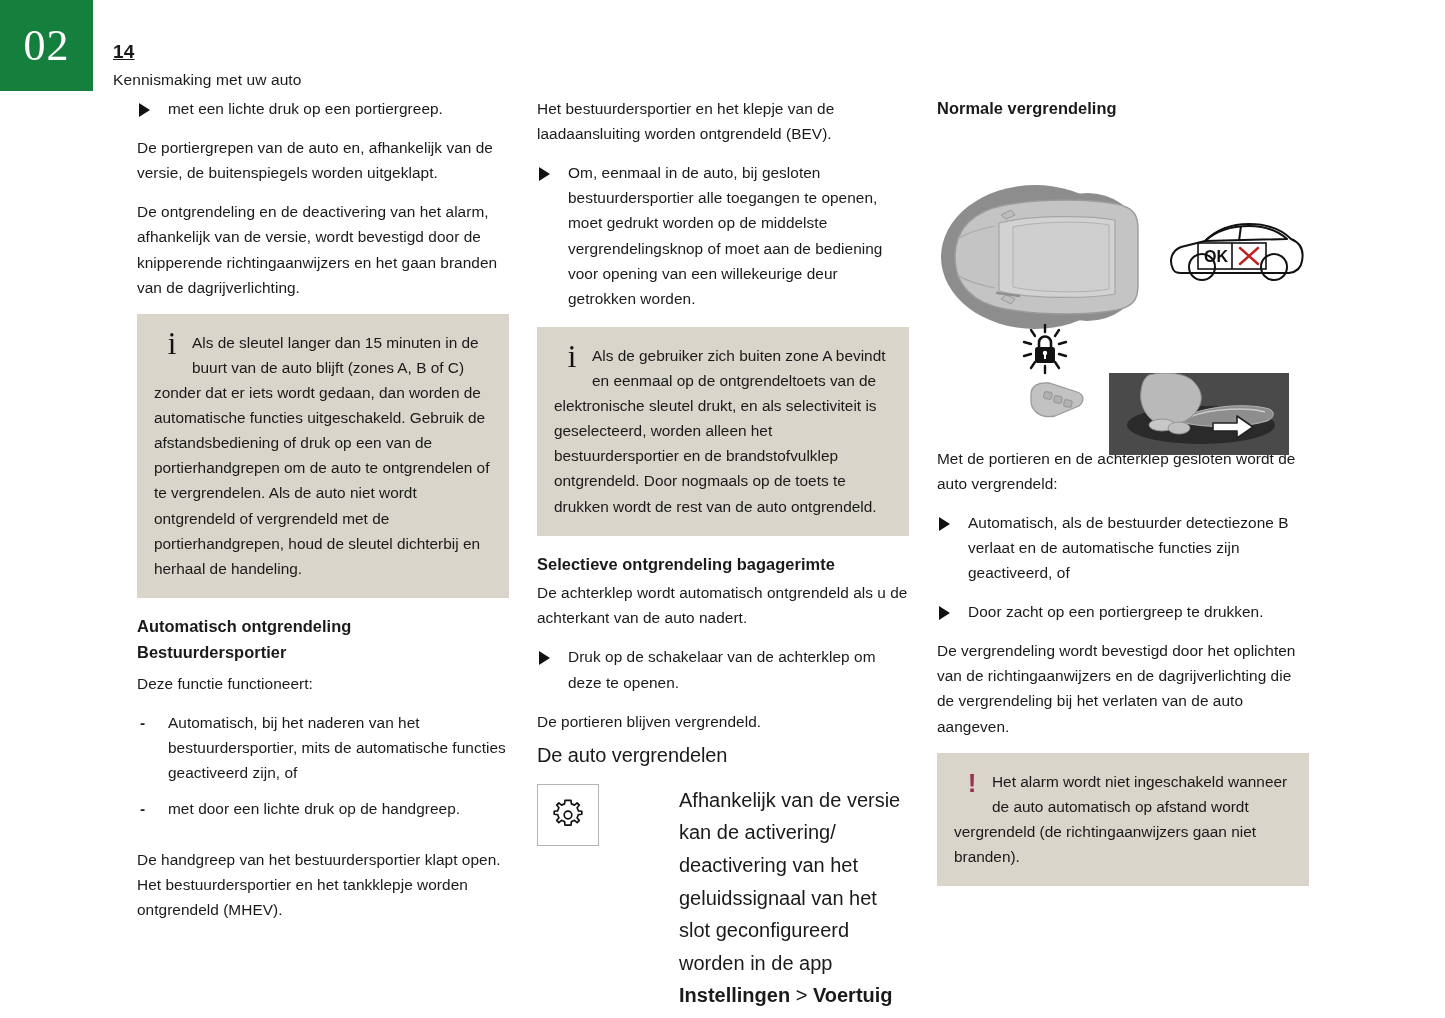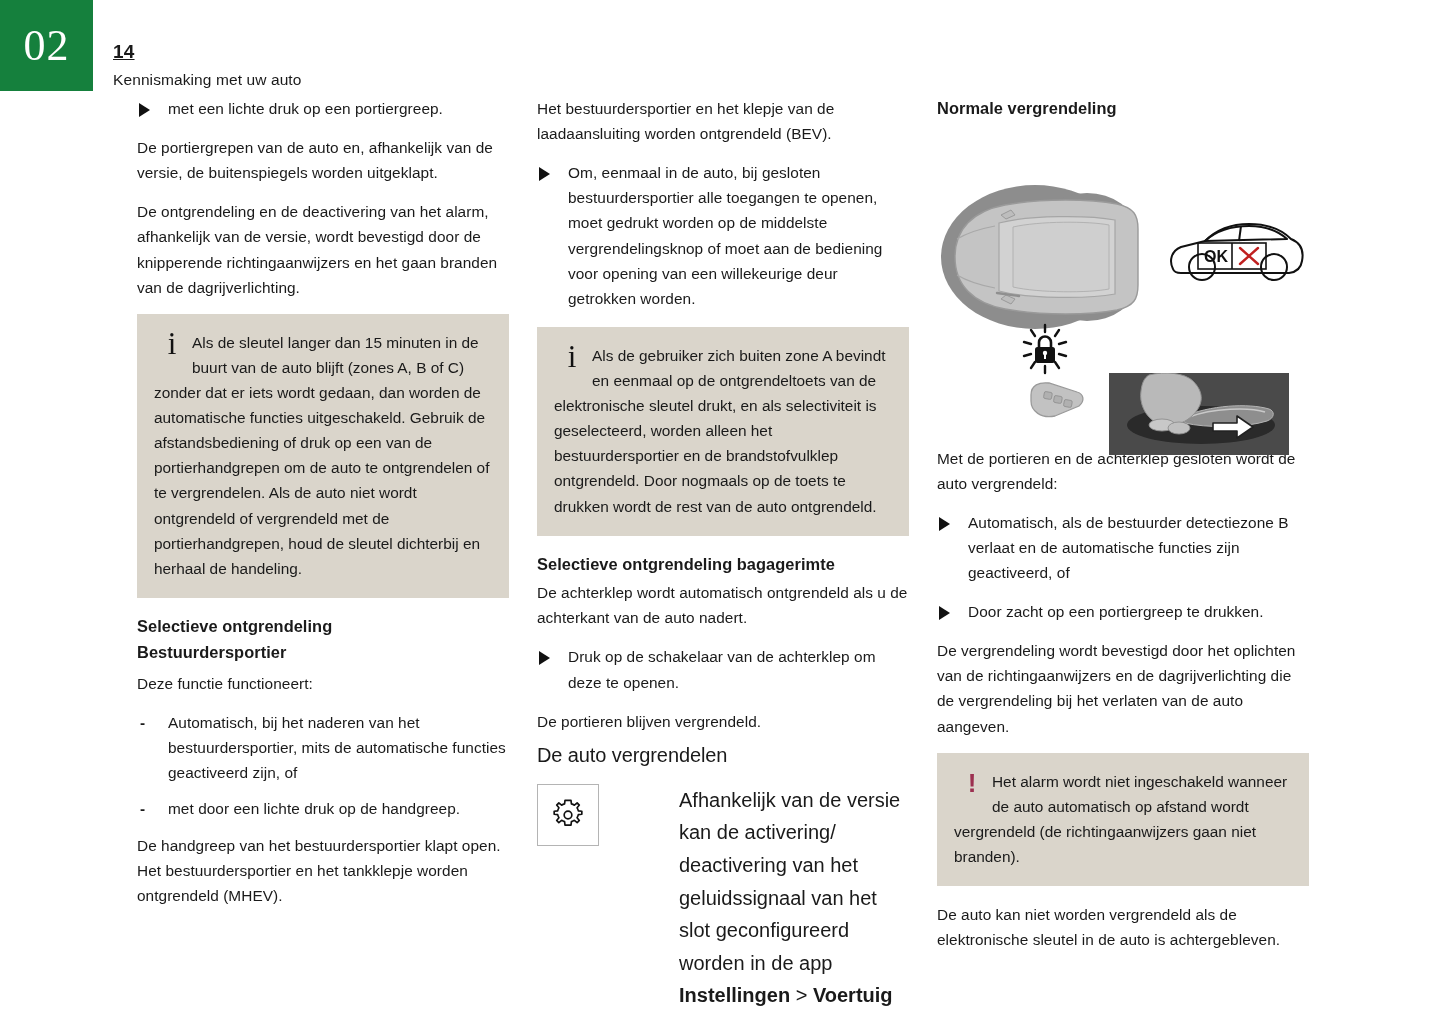--- a/index.html
+++ b/index.html
@@ -220,27 +220,27 @@
   <div class="bullet">met een lichte druk op een portiergreep.</div>
 
   <p>De portiergrepen van de auto en, afhankelijk van de versie, de buitenspiegels worden uitgeklapt.</p>
   <p>De ontgrendeling en de deactivering van het alarm, afhankelijk van de versie, wordt bevestigd door de knipperende richtingaanwijzers en het gaan branden van de dagrijverlichting.</p>
 
   <div class="notebox">
     <div class="note-icon">i</div>
     <div class="note-text">Als de sleutel langer dan 15 minuten in de buurt van de auto blijft (zones A, B of C) zonder dat er iets wordt gedaan, dan worden de automatische functies uitgeschakeld. Gebruik de afstandsbediening of druk op een van de portierhandgrepen om de auto te ontgrendelen of te vergrendelen. Als de auto niet wordt ontgrendeld of vergrendeld met de portierhandgrepen, houd de sleutel dichterbij en herhaal de handeling.</div>
   </div>
 
-  <h3 class="sub-title">Selectieve ontgrendeling</h3>
+  <h3 class="sub-title">Automatisch ontgrendeling</h3>
   <h4 class="sub-sub">Bestuurdersportier</h4>
 
   <p>Deze functie functioneert:</p>
 
   <div class="dash">Automatisch, bij het naderen van het bestuurdersportier, mits de automatische functies geactiveerd zijn, of</div>
-  <div class="dash" style="margin-bottom:12px">met door een lichte druk op de handgreep.</div>
+  <div class="dash" style="margin-bottom:26px">met door een lichte druk op de handgreep.</div>
 
   <p class="tight">De handgreep van het bestuurdersportier klapt open.</p>
   <p>Het bestuurdersportier en het tankklepje worden ontgrendeld (MHEV).</p>
 </div>
 
 <div class="col" id="col2">
 
   <p>Het bestuurdersportier en het klepje van de laadaansluiting worden ontgrendeld (BEV).</p>
 
   <div class="bullet" style="margin-bottom:16px">Om, eenmaal in de auto, bij gesloten bestuurdersportier alle toegangen te openen, moet gedrukt worden op de middelste vergrendelingsknop of moet aan de bediening voor opening van een willekeurige deur getrokken worden.</div>
@@ -378,14 +378,13 @@
   <div class="bullet">Automatisch, als de bestuurder detectiezone B verlaat en de automatische functies zijn geactiveerd, of</div>
   <div class="bullet">Door zacht op een portiergreep te drukken.</div>
 
   <p>De vergrendeling wordt bevestigd door het oplichten van de richtingaanwijzers en de dagrijverlichting die de vergrendeling bij het verlaten van de auto aangeven.</p>
 
   <div class="notebox warn">
     <div class="note-icon">!</div>
     <div class="note-text">Het alarm wordt niet ingeschakeld wanneer de auto automatisch op afstand wordt vergrendeld (de richtingaanwijzers gaan niet branden).</div>
   </div>
 
-  <p>De auto kan niet worden vergrendeld als de elektronische sleutel in de auto is achtergebleven.</p>
 </div>
 
 </body></html>

